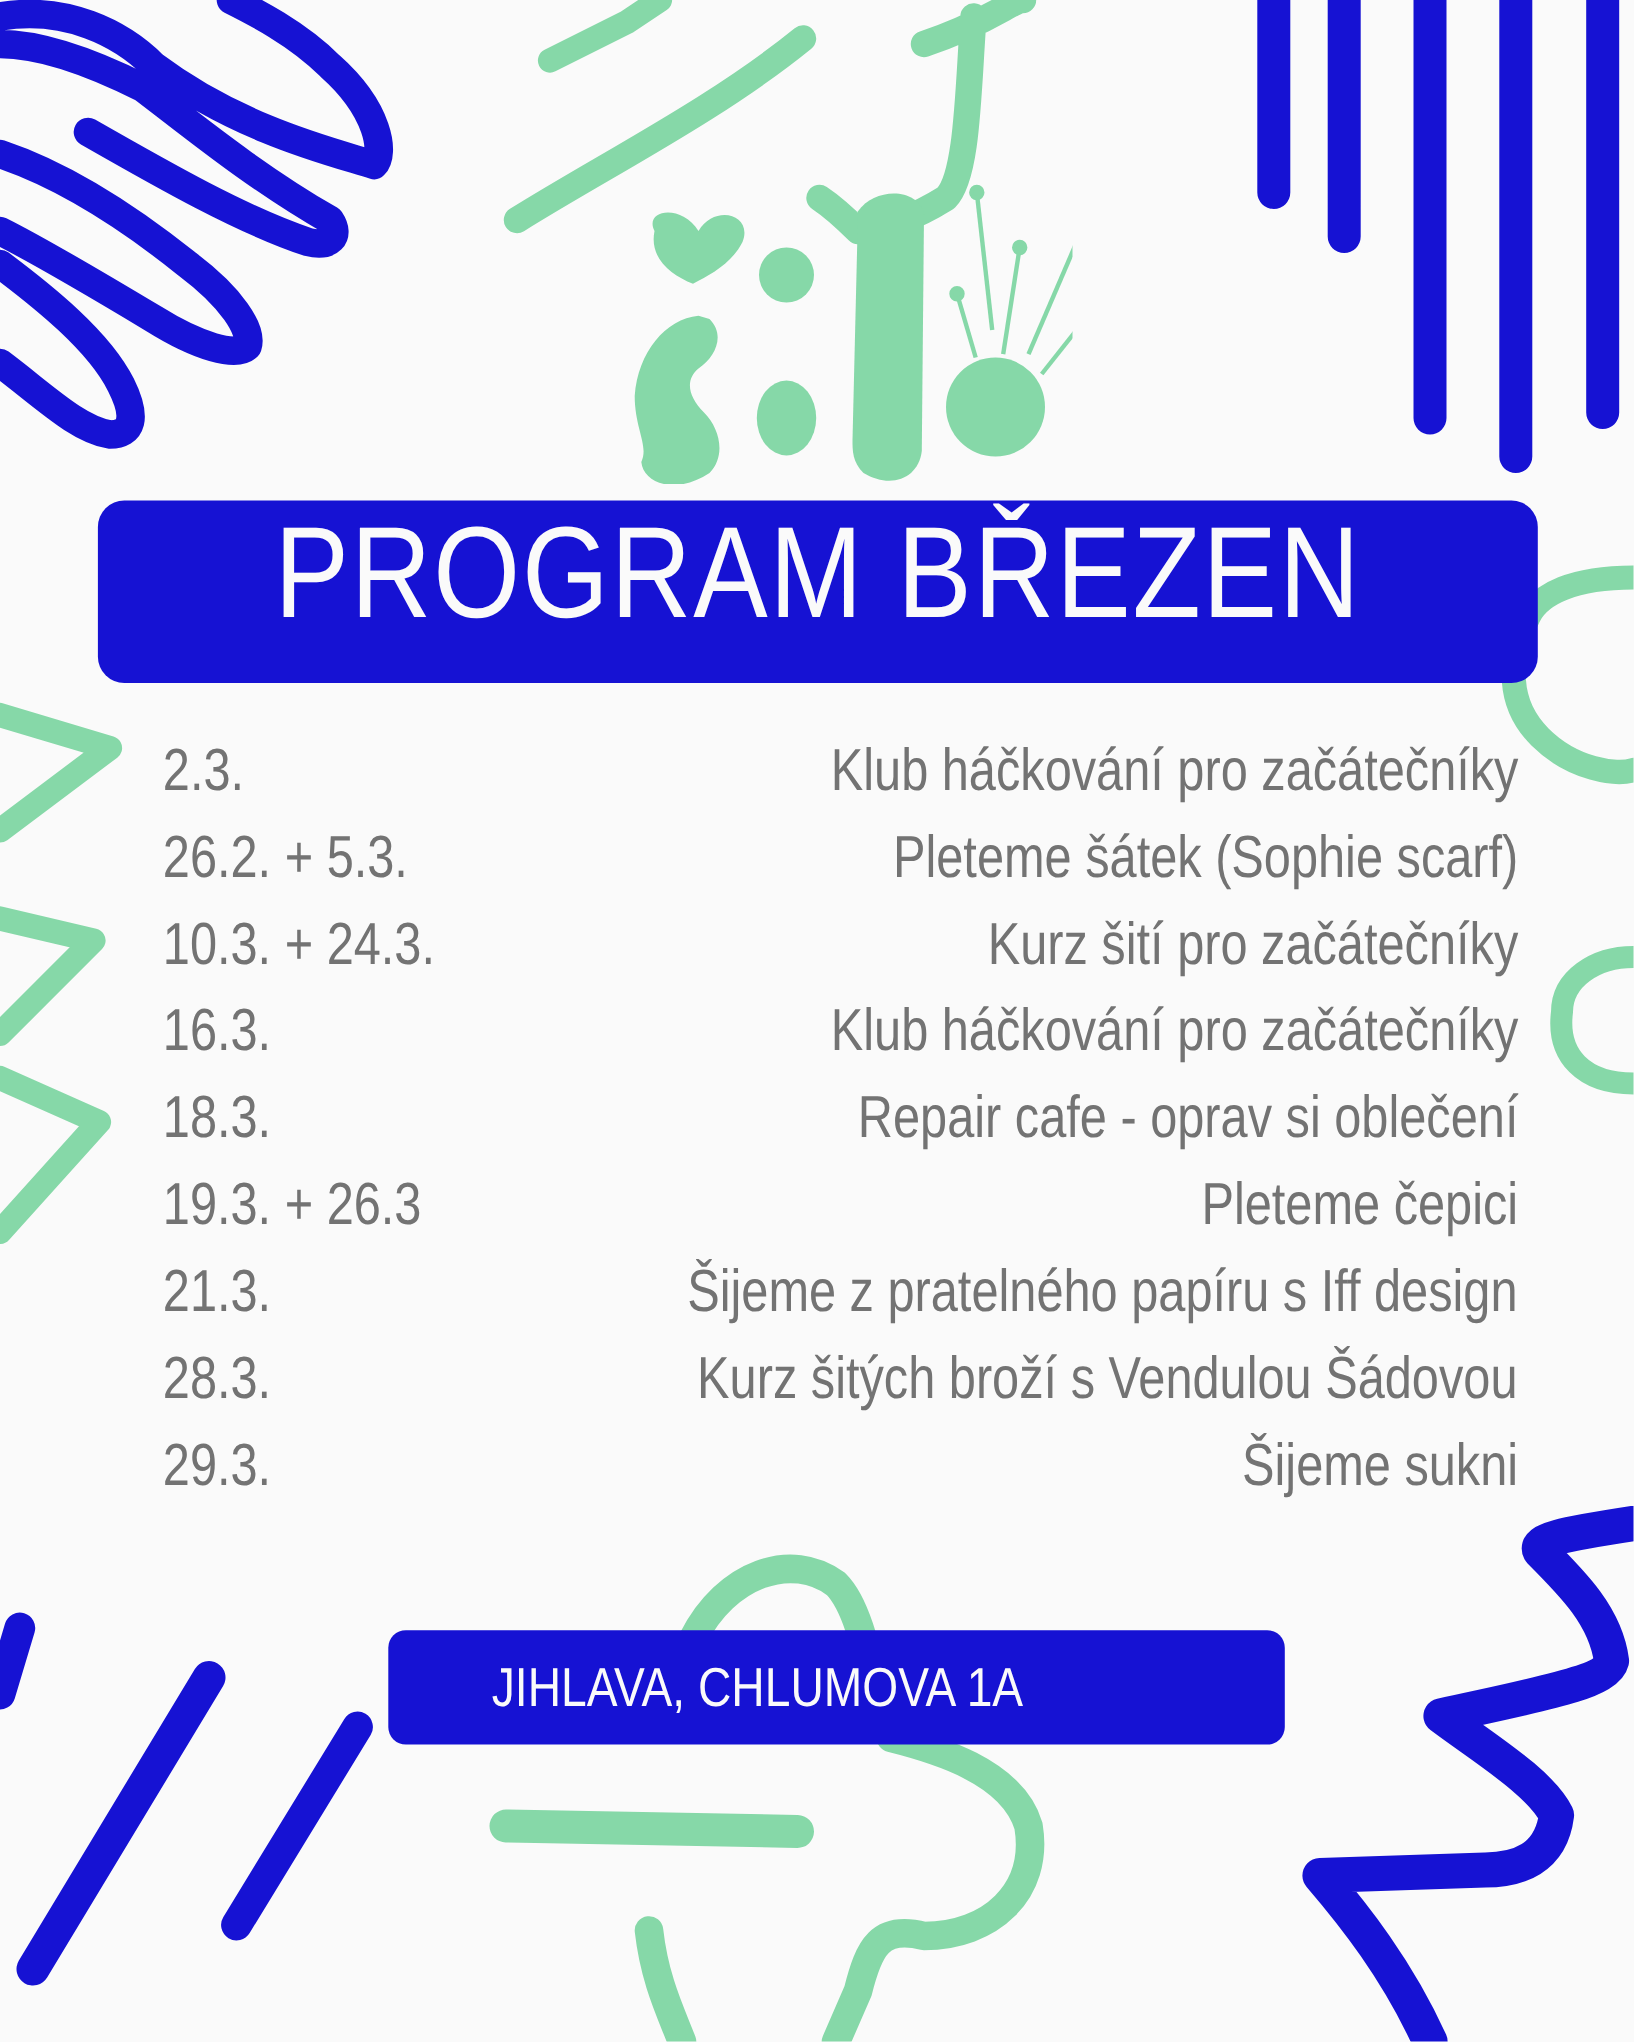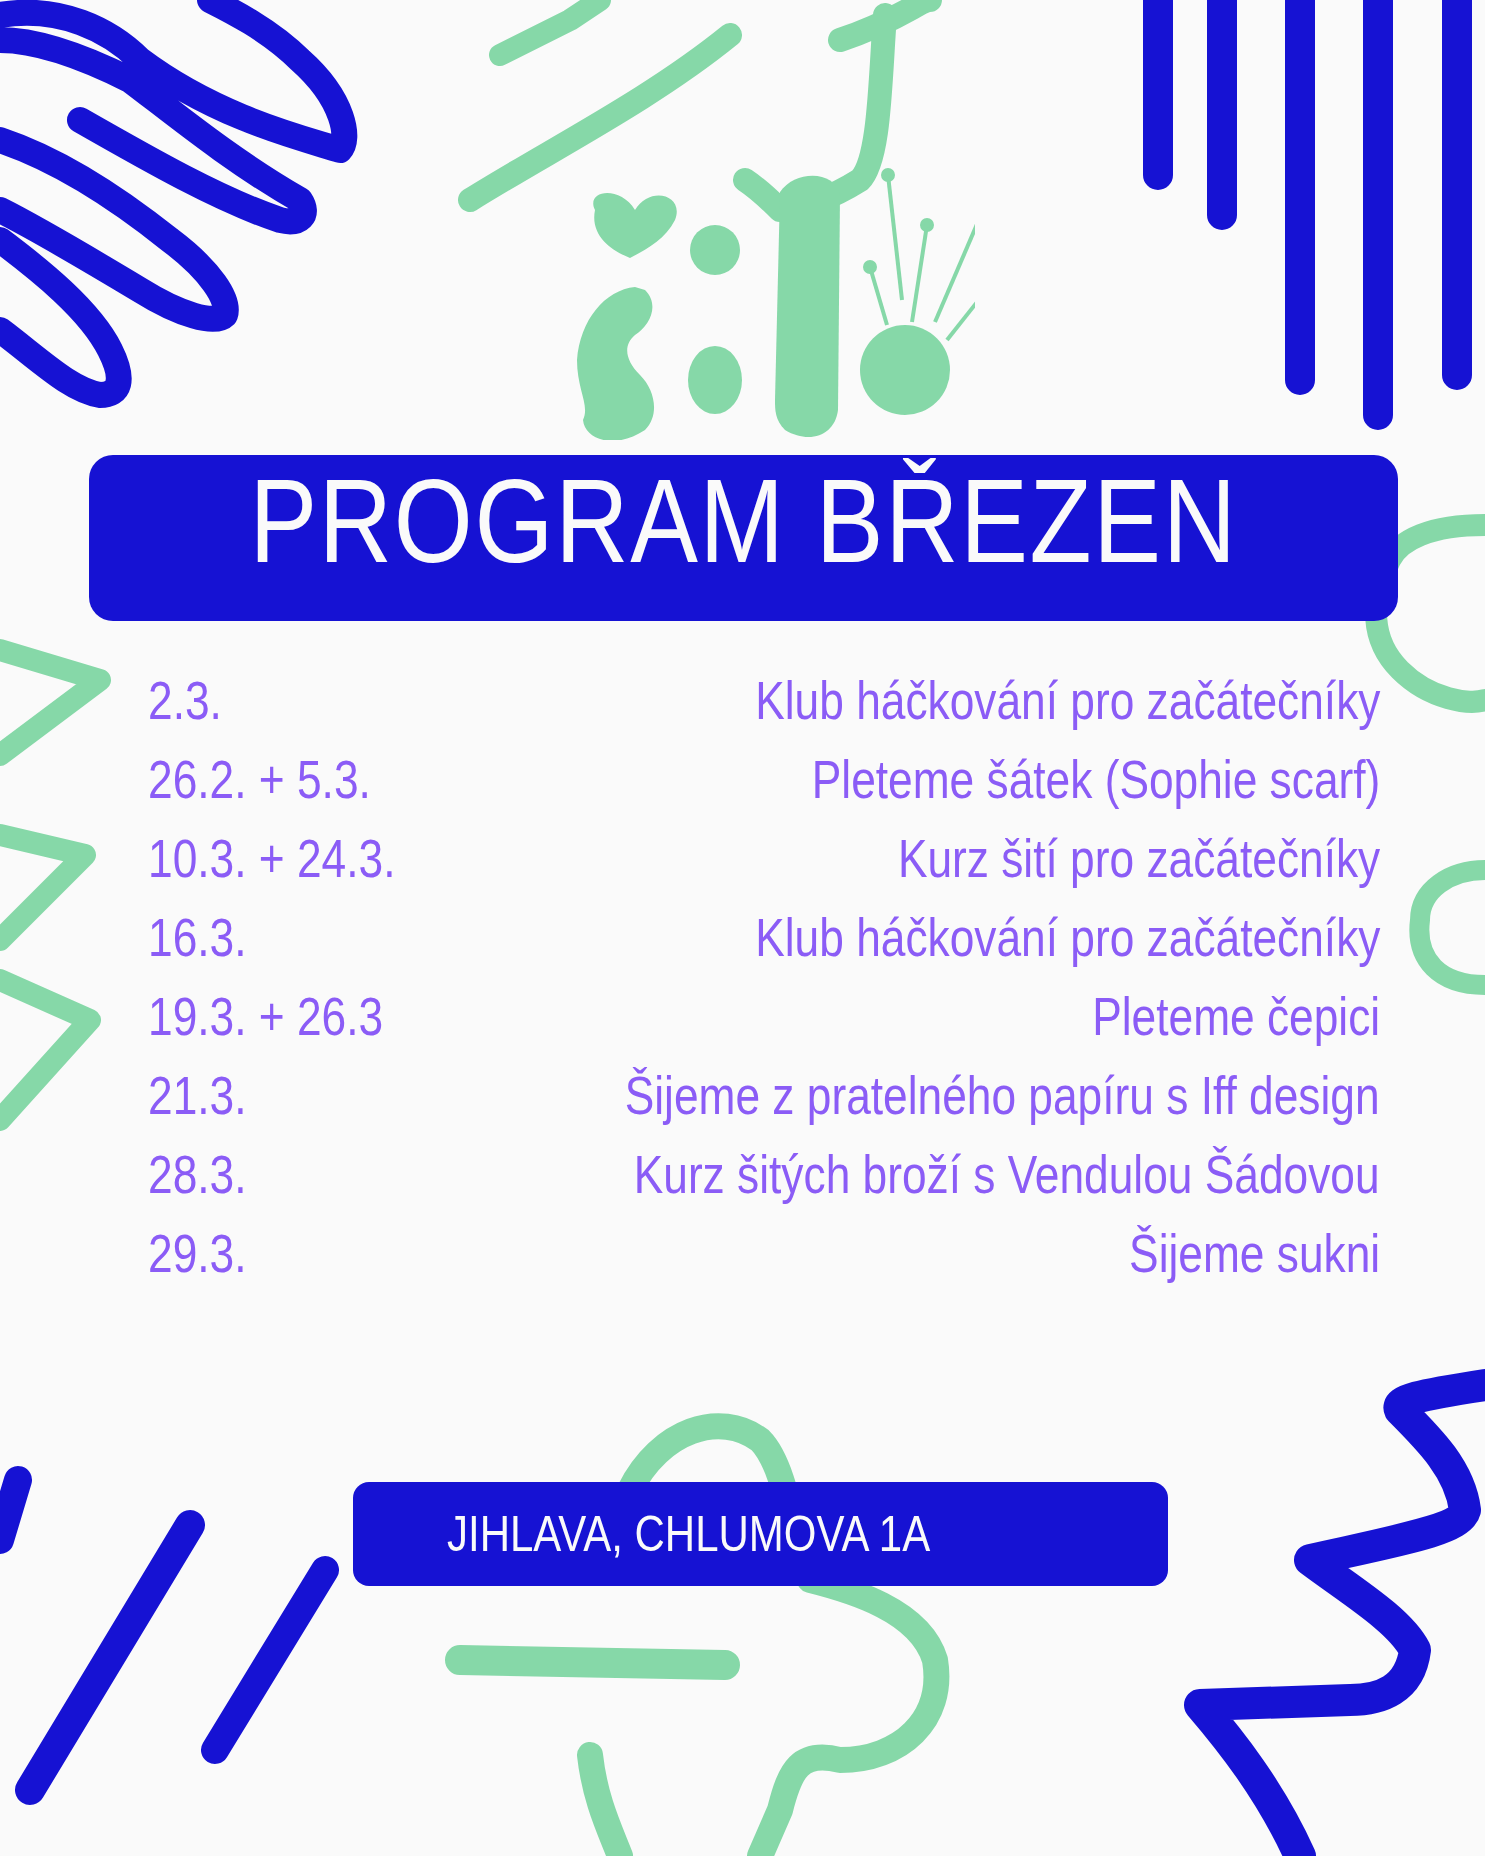--- a/index.html
+++ b/index.html
@@ -16,21 +16,21 @@
       display: flex; align-items: center; justify-content: center;
       box-sizing: border-box; padding-bottom: 34px;
     }
     .title-text {
       color: #fafafa; font-size: 118px; font-weight: 400; letter-spacing: 2px;
       transform: scaleX(0.86); white-space: nowrap; line-height: 1;
     }
     .program-list { position: absolute; left: 148px; top: 660px; width: 1232px; }
     .row {
       position: relative; height: 79px; display: flex; align-items: center;
-      justify-content: space-between; color: #8b5cf6;
+      justify-content: space-between; color: #737373;
     }
     .row .date, .row .event {
       font-size: 54px; white-space: nowrap; line-height: 1; display: inline-block;
     }
     .row .date { transform-origin: left center; transform: scaleX(0.82); }
     .row .event { transform-origin: right center; transform: scaleX(0.82); }
     .address-box {
       position: absolute; left: 353px; top: 1482px; width: 767px; height: 104px;
       background: #1612d3; border-radius: 16px;
       display: flex; align-items: center; justify-content: flex-start; padding-left: 48px;
@@ -119,20 +119,24 @@
   </div>
   <div class="row">
     <span class="date">10.3. + 24.3.</span>
     <span class="event">Kurz šití pro začátečníky</span>
   </div>
   <div class="row">
     <span class="date">16.3.</span>
     <span class="event">Klub háčkování pro začátečníky</span>
   </div>
   <div class="row">
+    <span class="date">18.3.</span>
+    <span class="event">Repair cafe - oprav si oblečení</span>
+  </div>
+  <div class="row">
     <span class="date">19.3. + 26.3</span>
     <span class="event">Pleteme čepici</span>
   </div>
   <div class="row">
     <span class="date">21.3.</span>
     <span class="event">Šijeme z pratelného papíru s Iff design</span>
   </div>
   <div class="row">
     <span class="date">28.3.</span>
     <span class="event">Kurz šitých broží s Vendulou Šádovou</span>

